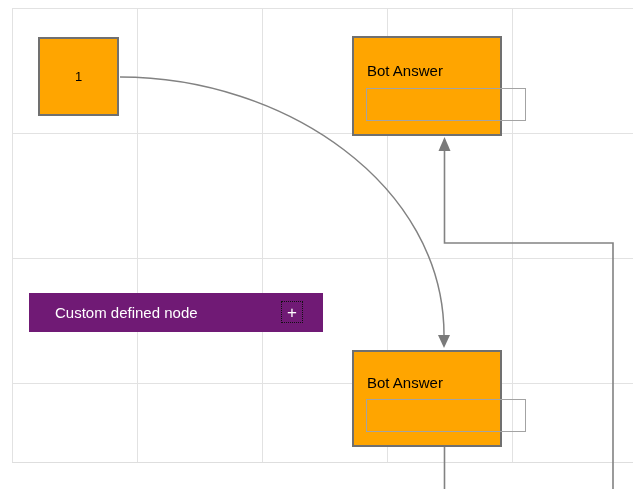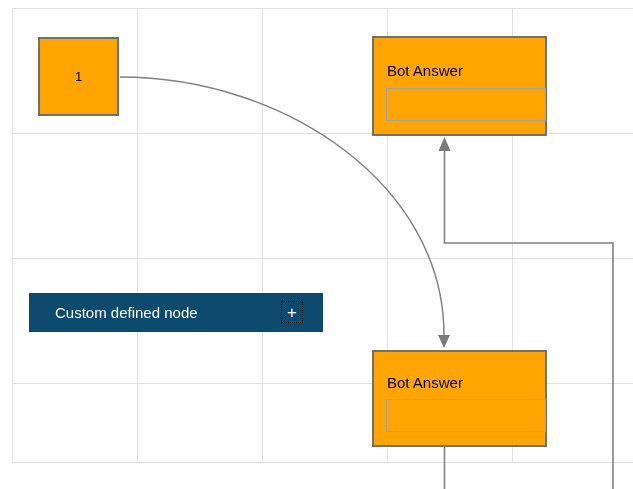--- a/index.html
+++ b/index.html
@@ -31,42 +31,42 @@
     background:#FFA500;
     border:2px solid #707070;
   }
   .start-node{
     left:38px;top:37px;
     width:81px;height:79px;
     display:flex;align-items:center;justify-content:center;
     font-size:13px;color:#000;
   }
   .bot-node{
-    width:175px;height:100px;margin-left:20px;
+    width:150px;height:100px;
   }
   .bot-node.top{left:352px;top:36px;}
   .bot-node.bottom{left:352px;top:350px;height:97px;}
   .bot-node .node-title{
     position:absolute;left:13px;top:24px;
     font-size:15px;color:#000;white-space:nowrap;
   }
   .bot-node .node-input{
     position:absolute;left:12px;top:50px;
     width:160px;height:33px;
     border:1px solid #a3a3a3;
     background:transparent;
   }
   .bot-node.bottom .node-input{top:47px;}
   .bot-node.bottom .node-title{top:22px;}
   
   .custom-node{
     position:absolute;
     left:29px;top:293px;
     width:294px;height:39px;
-    background:#0c4a6e;
+    background:#701a75;
     color:#ffffff;
   }
   .custom-node .custom-label{
     position:absolute;left:26px;top:0;
     line-height:39px;font-size:15px;white-space:nowrap;
   }
   .custom-node .plus-btn{
     position:absolute;right:20px;top:8px;
     width:22px;height:22px;
     border:1px dotted #111111;

